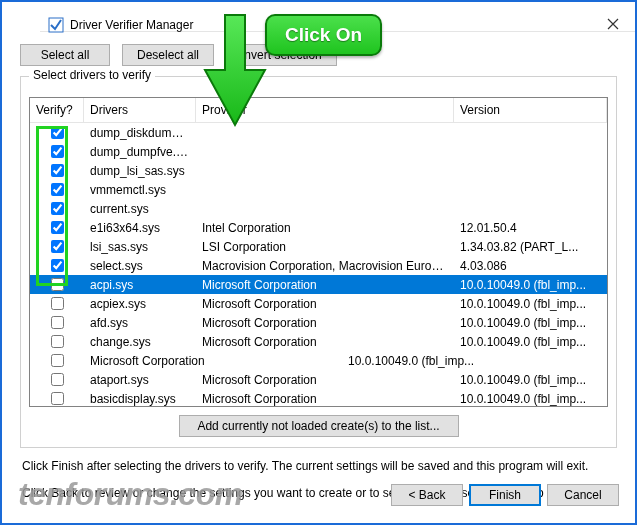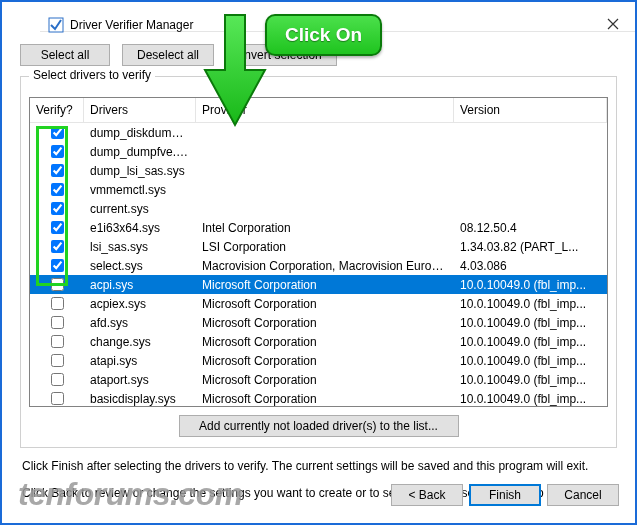--- a/index.html
+++ b/index.html
@@ -245,21 +245,21 @@
             <div class="cell cell-drivers">current.sys</div>
             <div class="cell cell-provider"><unknown></unknown></div>
             <div class="cell cell-version"><unknown></unknown></div>
           </div>
           <div class="row">
             <div class="cell cell-verify">
               <input type="checkbox" checked="" style="">
             </div>
             <div class="cell cell-drivers">e1i63x64.sys</div>
             <div class="cell cell-provider">Intel Corporation</div>
-            <div class="cell cell-version">08.12.50.4</div>
+            <div class="cell cell-version">12.01.50.4</div>
           </div>
           <div class="row">
             <div class="cell cell-verify">
               <input type="checkbox" checked="" style="">
             </div>
             <div class="cell cell-drivers">lsi_sas.sys</div>
             <div class="cell cell-provider">LSI Corporation</div>
             <div class="cell cell-version">1.34.03.82 (PART_L...</div>
           </div>
           <div class="row">
@@ -299,21 +299,20 @@
               <input type="checkbox" style="">
             </div>
             <div class="cell cell-drivers">change.sys</div>
             <div class="cell cell-provider">Microsoft Corporation</div>
             <div class="cell cell-version">10.0.10049.0 (fbl_imp...</div>
           </div>
           <div class="row">
             <div class="cell cell-verify">
               <input type="checkbox" style="">
             </div>
-            <div class="cell cell-drivers">atapi.sys</div>
             <div class="cell cell-provider">Microsoft Corporation</div>
             <div class="cell cell-version">10.0.10049.0 (fbl_imp...</div>
           </div>
           <div class="row">
             <div class="cell cell-verify">
               <input type="checkbox" style="">
             </div>
             <div class="cell cell-drivers">ataport.sys</div>
             <div class="cell cell-provider">Microsoft Corporation</div>
             <div class="cell cell-version">10.0.10049.0 (fbl_imp...</div>
@@ -323,21 +322,21 @@
               <input type="checkbox" style="">
             </div>
             <div class="cell cell-drivers">basicdisplay.sys</div>
             <div class="cell cell-provider">Microsoft Corporation</div>
             <div class="cell cell-version">10.0.10049.0 (fbl_imp...</div>
           </div>
         </div>
     </div>
 
     <div class="addbtn-row">
-      <button class="btn" style="min-width:280px">Add currently not loaded driver(s) to the list...</button>
+      <button class="btn" style="min-width:280px">Add currently not loaded create(s) to the list...</button>
     </div>
   </div>
 
   <div class="hint">Click Finish after selecting the drivers to verify. The current settings will be saved and this program will exit.</div>
   <div class="hint">Click Back to review or change the settings you want to create or to select another set of drivers to verify.</div>
 </div>
 
 <div class="footer">
   <span class="watermark">tenforums.com</span>
   <div class="footer-btns">

